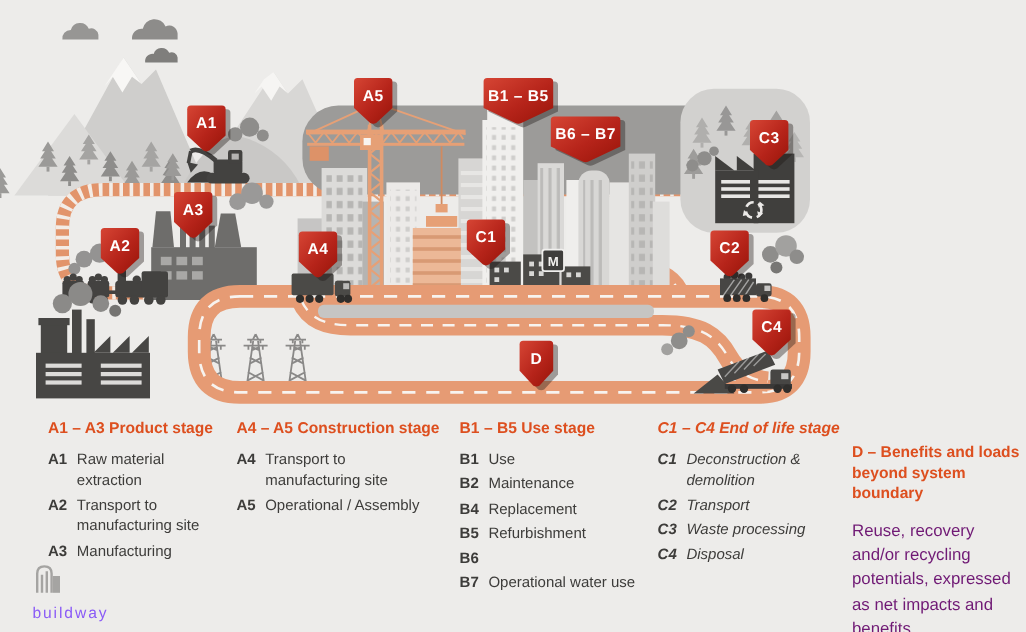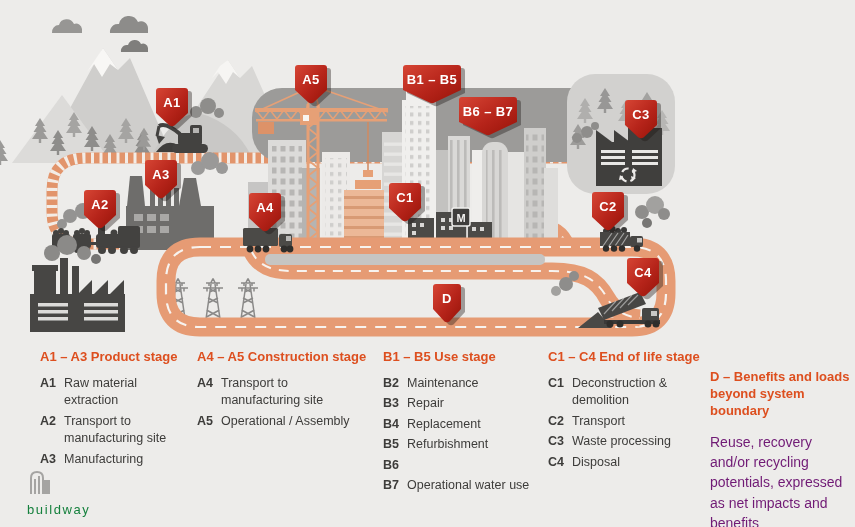--- a/index.html
+++ b/index.html
@@ -6,29 +6,29 @@
   .canvas{position:relative;width:855px;height:527px;background:#edecea;overflow:hidden;
           font-family:"Liberation Sans",sans-serif;}
   .scene{position:absolute;left:0;top:0;}
   .mlabel{fill:#ffffff;font:700 13px "Liberation Sans",sans-serif;text-anchor:middle;letter-spacing:.4px;}
   .metro{fill:#f2f1ef;font:700 11px "Liberation Sans",sans-serif;text-anchor:middle;}
   .legend{position:absolute;left:10px;top:349px;width:855px;height:165px;padding-left:33px;}
   .lcol{position:absolute;top:0;}
   .lcol:nth-child(1){left:30px;width:150px;}
   .lcol:nth-child(2){left:187px;width:172px;}
   .lcol:nth-child(3){left:373px;width:168px;}
-  .lcol:nth-child(4){left:538px;width:158px;}
+  .lcol:nth-child(4){left:538px;width:158px;font-style:italic;}
   .lcol:nth-child(5){left:700px;width:140px;margin-top:20px;}
   .lhead{color:#dd4f1f;font-weight:700;font-size:13px;line-height:1.3;margin-bottom:9px;}
   .lrow{display:flex;font-size:12.5px;line-height:1.4;color:#3d3c3a;margin-bottom:3px;}
   .lcode{font-weight:700;width:24px;flex:none;}
   .ltext{flex:1;}
   .lpara{font-size:14px;line-height:1.45;color:#701a75;margin-top:12px;}
   .brand{position:absolute;left:27px;top:470px;width:120px;color:#a5a4a2;}
-  .brand-text{font-size:13px;letter-spacing:1.6px;margin-top:2px;color:#15803d;}
+  .brand-text{font-size:13px;letter-spacing:1.6px;margin-top:2px;color:#8b5cf6;}
 </style>
 </head>
 <body>
 
 <div class="canvas">
 
 <svg class="scene" width="855" height="345" viewBox="0 0 855 345">
   <defs>
     <linearGradient id="mg" x1="0" y1="0" x2="1" y2="1">
       <stop offset="0" stop-color="#d64534"></stop>
@@ -435,26 +435,26 @@
           <span class="ltext">Transport to manufacturing site</span>
         </div>
         <div class="lrow">
           <span class="lcode">A5</span>
           <span class="ltext">Operational / Assembly</span>
         </div>
       </div>
       <div class="lcol">
         <div class="lhead">B1 – B5 Use stage</div>
         <div class="lrow">
+          <span class="lcode">B1</span>
+          <span class="ltext">Use</span>
+        </div>
+        <div class="lrow">
           <span class="lcode">B2</span>
           <span class="ltext">Maintenance</span>
-        </div>
-        <div class="lrow">
-          <span class="lcode">B3</span>
-          <span class="ltext">Repair</span>
         </div>
         <div class="lrow">
           <span class="lcode">B4</span>
           <span class="ltext">Replacement</span>
         </div>
         <div class="lrow">
           <span class="lcode">B5</span>
           <span class="ltext">Refurbishment</span>
         </div>
         <div class="lrow">

